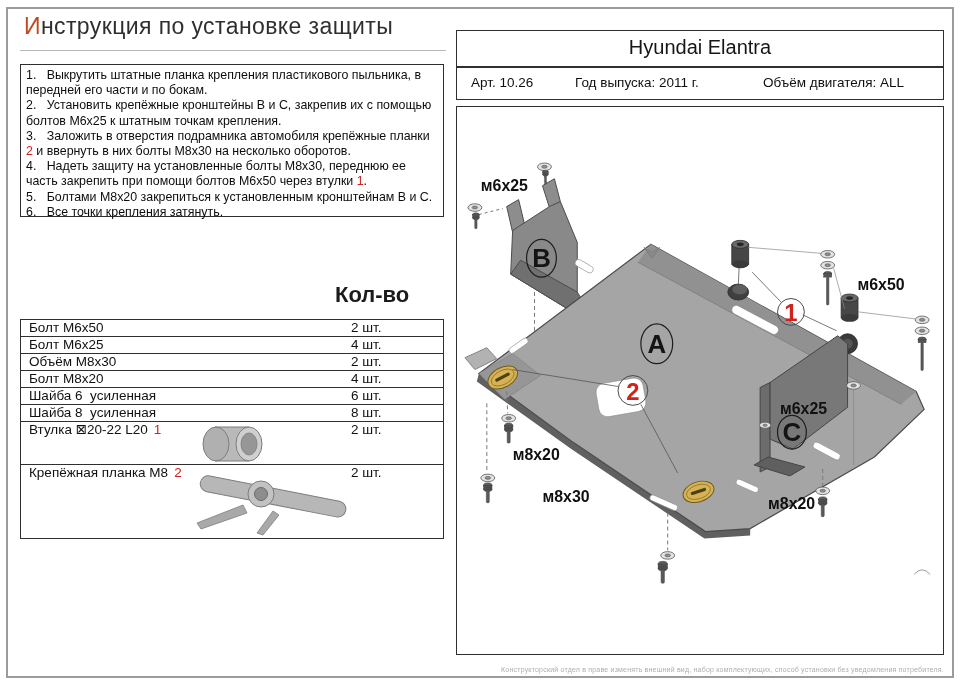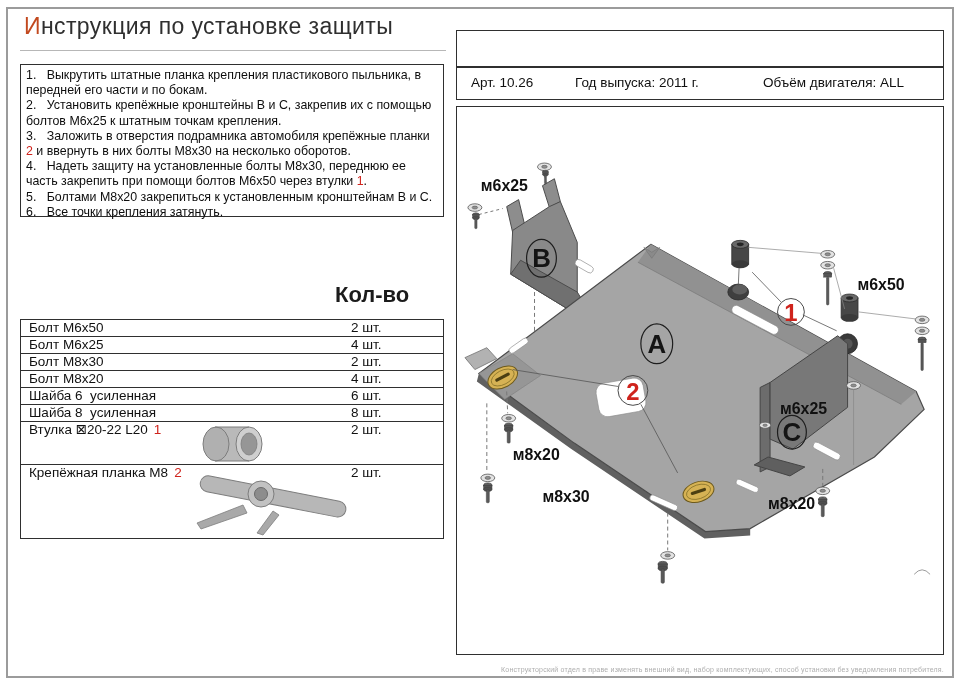--- a/index.html
+++ b/index.html
@@ -78,21 +78,21 @@
 <div class="comp-table">
     <div class="comp-row">
       <span class="nm">Болт М6х50</span>
       <span class="qt">2 шт.</span>
     </div>
     <div class="comp-row">
       <span class="nm">Болт М6х25</span>
       <span class="qt">4 шт.</span>
     </div>
     <div class="comp-row">
-      <span class="nm">Болт М8х30</span>
+      <span class="nm">Объём М8х30</span>
       <span class="qt">2 шт.</span>
     </div>
     <div class="comp-row">
       <span class="nm">Болт М8х20</span>
       <span class="qt">4 шт.</span>
     </div>
     <div class="comp-row">
       <span class="nm">Шайба 6&nbsp; усиленная</span>
       <span class="qt">6 шт.</span>
     </div>
@@ -120,20 +120,21 @@
     <g transform="rotate(11 95 30)">
       <rect x="18" y="22" width="148" height="16" rx="8" fill="#b7b7b7" stroke="#7d7d7d" stroke-width="1"></rect>
     </g>
     <circle cx="80" cy="27" r="13" fill="#c2c2c2" stroke="#7d7d7d" stroke-width="1"></circle>
     <circle cx="80" cy="27" r="6.5" fill="#8d8d8d" stroke="#6b6b6b" stroke-width="1"></circle>
   </svg>
 </div>
   </div>
 
 <div class="prod-box">
+  <div class="prod-title">Hyundai Elantra</div>
   <div class="prod-divider"></div>
   <div class="prod-info">
     <span class="prod-art">Арт. 10.26</span>
     <span class="prod-year">Год выпуска: 2011 г.</span>
     <span class="prod-engine">Объём двигателя: ALL</span>
   </div>
 </div>
 
 <div class="diagram-box">
 <svg width="485" height="546" viewBox="0 0 488 549">

